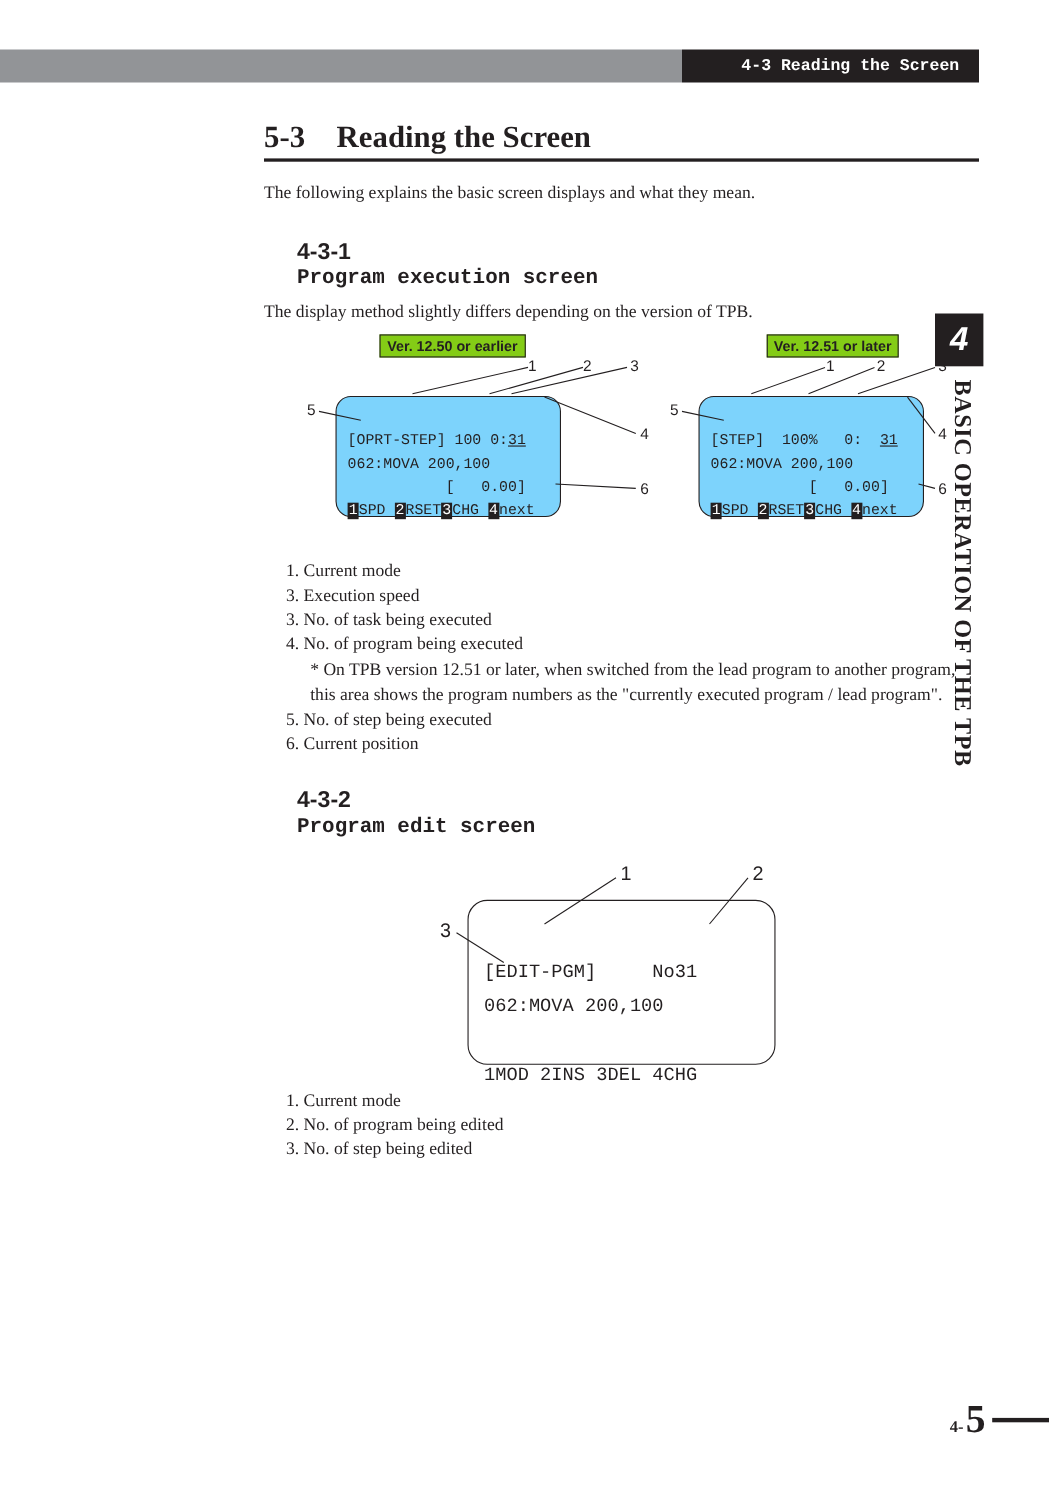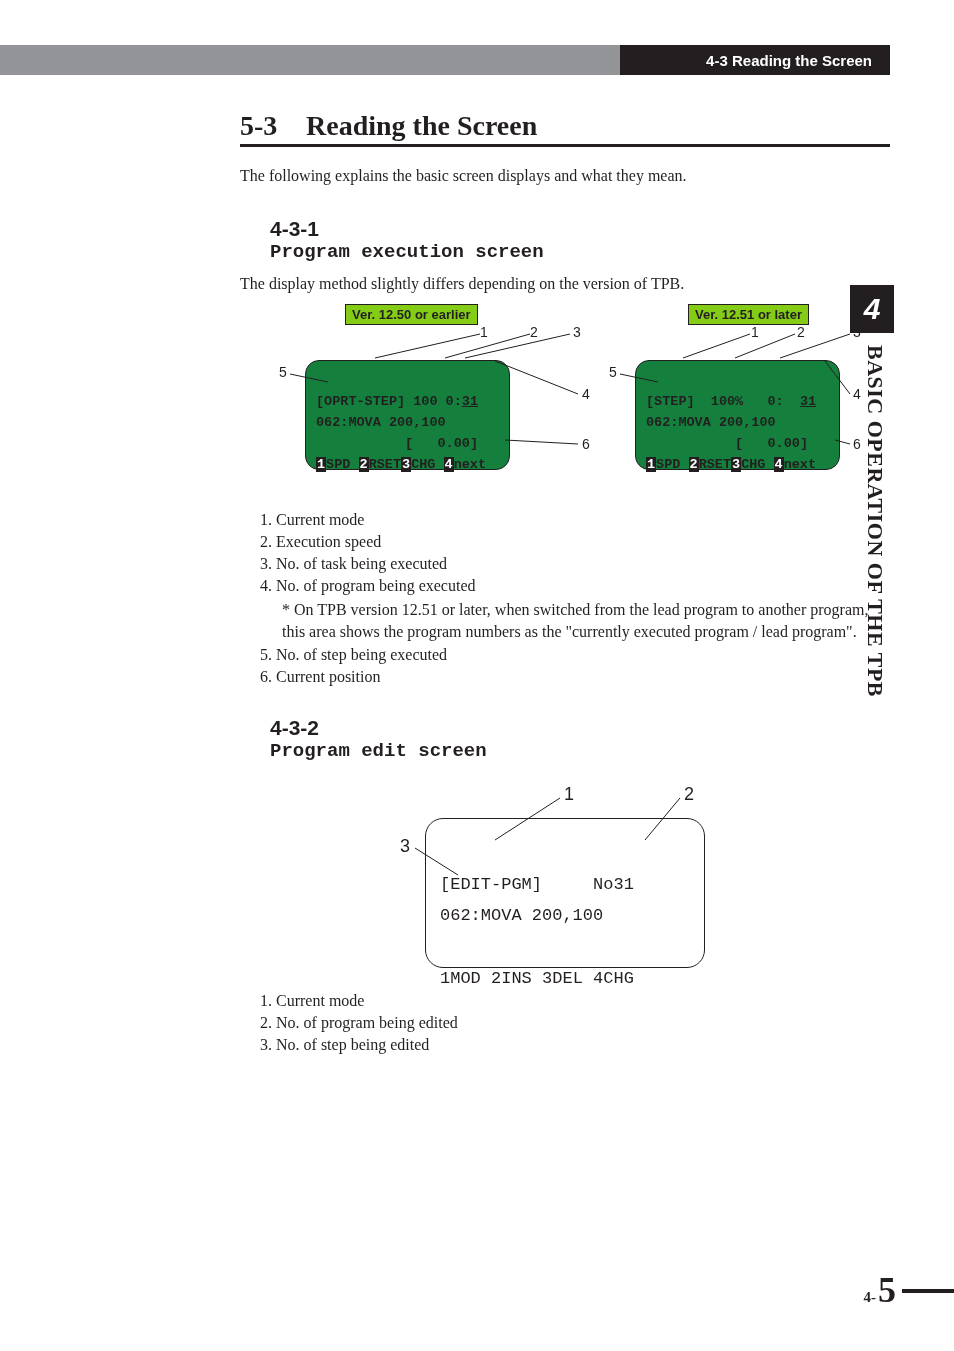--- a/index.html
+++ b/index.html
@@ -1,33 +1,33 @@
 <!DOCTYPE html>
 <html><head>
 <meta charset="utf-8">
 <style>
   * { box-sizing: border-box; margin: 0; padding: 0; }
   html, body { width: 954px; height: 1351px; background: #fff; font-family: "Times New Roman", Times, serif; color: #231f20; }
   .topbar { position: absolute; left: 0; top: 45px; width: 954px; height: 30px; }
   .topbar .gray { position: absolute; left: 0; top: 0; width: 620px; height: 30px; background: #929497; }
-  .topbar .black { position: absolute; left: 620px; top: 0; width: 270px; height: 30px; background: #231f20; color: #fff; font-family: Liberation Sans, sans-serif; font-weight: bold; font-size: 15px; display: flex; align-items: center; justify-content: flex-end; padding-right: 18px; }
+  .topbar .black { position: absolute; left: 620px; top: 0; width: 270px; height: 30px; background: #231f20; color: #fff; font-family: Liberation Mono, monospace; font-weight: bold; font-size: 15px; display: flex; align-items: center; justify-content: flex-end; padding-right: 18px; }
   .chapter-tab { position: absolute; right: 60px; top: 285px; width: 44px; height: 48px; background: #231f20; color: #fff; font-family: Arial, Helvetica, sans-serif; font-weight: 900; font-size: 30px; font-style: italic; display: flex; align-items: center; justify-content: center; }
   .vtext { position: absolute; right: 66px; top: 345px; writing-mode: vertical-rl; font-family: "Times New Roman", serif; font-weight: bold; font-size: 22px; letter-spacing: 0.5px; }
   .content { position: absolute; left: 240px; top: 110px; width: 650px; }
   .h1row { display: flex; align-items: baseline; border-bottom: 3px solid #231f20; padding-bottom: 2px; }
   .h1num { font-size: 28px; font-weight: bold; width: 66px; }
   .h1txt { font-size: 28px; font-weight: bold; }
   .para { font-size: 16px; margin-top: 18px; line-height: 1.35; }
   .h2row { margin-top: 30px; display: flex; align-items: baseline; flex-direction: column; }
   .h2num { font-family: Arial, Helvetica, sans-serif; font-size: 21px; font-weight: bold; width: 70px; }
   .h2txt { font-family: Liberation Mono, monospace; font-size: 19px; font-weight: bold; margin-left: 30px; }
   .diagrams { position: relative; height: 195px; margin-top: 10px; font-family: Arial, Helvetica, sans-serif; font-size: 14px; }
   .lcd-wrap { position: absolute; }
   .verbox { border: 1.5px solid #231f20; padding: 2px 6px; font-weight: bold; font-size: 13px; display: inline-block; background: #84cc16; }
-  .lcd { width: 205px; height: 110px; border: 1.5px solid #231f20; border-radius: 14px; padding: 10px 10px 6px 10px; font-family: "Courier New", monospace; font-size: 13.5px; white-space: pre; line-height: 1.55; position: relative; background: #15803d; font-weight: bold; }
+  .lcd { width: 205px; height: 110px; border: 1.5px solid #231f20; border-radius: 14px; padding: 10px 10px 6px 10px; font-family: "Courier New", monospace; font-size: 13.5px; white-space: pre; line-height: 1.55; position: relative; background: #7dd3fc; }
   .lcd .inv { background: #231f20; color: #fff; padding: 0 1px; }
   .callout-num { position: absolute; font-size: 14px; font-family: Arial, Helvetica, sans-serif; }
   .legend { margin-top: 12px; margin-left: 20px; font-size: 16px; }
   .legend li { margin-bottom: 4px; list-style: none; }
   .legend-note { margin-left: 42px; font-size: 16px; line-height: 1.35; }
   .edit-diagram { position: relative; height: 200px; margin-top: 18px; font-family: Arial, Helvetica, sans-serif; }
   .lcd2 { width: 280px; height: 150px; border: 1.5px solid #231f20; border-radius: 18px; padding: 18px 14px 10px 14px; font-family: "Courier New", monospace; font-size: 17px; white-space: pre; line-height: 1.85; position: relative; background: #fff; }
   .pagefoot { position: absolute; right: 58px; bottom: 40px; font-family: "Times New Roman", serif; display: flex; align-items: baseline; }
   .pagefoot .pre { font-size: 15px; font-weight: bold; }
   .pagefoot .big { font-size: 36px; font-weight: bold; margin-left: 2px; }
@@ -78,21 +78,21 @@
       </svg>
       <span class="callout-num" style="left:175px; top:20px;">1</span>
       <span class="callout-num" style="left:225px; top:20px;">2</span>
       <span class="callout-num" style="left:268px; top:20px;">3</span>
       <span class="callout-num" style="left:277px; top:82px;">4</span>
       <span class="callout-num" style="left:-26px; top:60px;">5</span>
       <span class="callout-num" style="left:277px; top:132px;">6</span>
     </div>
 
     <div class="lcd-wrap" style="left:395px; top:0;">
-      <div style="text-align:left; margin-left:33px;padding-left:20px;"><span class="verbox">Ver. 12.51 or later</span></div>
+      <div style="text-align:center; margin-left:19px;padding-left:20px;"><span class="verbox">Ver. 12.51 or later</span></div>
       <div class="lcd" style="margin-top:35px;">
 <span>[STEP]  100%   0:  </span><span style="text-decoration:underline;">31</span>
 <span>062:MOVA 200,100</span>
 <span>           [   0.00]</span>
 <span class="inv">1</span><span>SPD </span><span class="inv">2</span><span>RSET</span><span class="inv">3</span><span>CHG </span><span class="inv">4</span><span>next</span>
       </div>
       <svg class="conn" style="left:0;top:0;" width="300" height="200">
         <line x1="48" y1="54" x2="115" y2="30" stroke="#231f20" stroke-width="1"></line>
         <line x1="100" y1="54" x2="160" y2="30" stroke="#231f20" stroke-width="1"></line>
         <line x1="145" y1="54" x2="215" y2="30" stroke="#231f20" stroke-width="1"></line>
@@ -104,21 +104,21 @@
       <span class="callout-num" style="left:162px; top:20px;">2</span>
       <span class="callout-num" style="left:218px; top:20px;">3</span>
       <span class="callout-num" style="left:218px; top:82px;">4</span>
       <span class="callout-num" style="left:-26px; top:60px;">5</span>
       <span class="callout-num" style="left:218px; top:132px;">6</span>
     </div>
   </div>
 
   <ul class="legend">
     <li>1.  Current mode</li>
-    <li>2.  Execution speed</li>
+    <li>3.  Execution speed</li>
     <li>3.  No. of task being executed</li>
     <li>4.  No. of program being executed</li>
   </ul>
   <p class="legend-note">* On TPB version 12.51 or later, when switched from the lead program to another program, this area shows the program numbers as the "currently executed program / lead program".</p>
   <ul class="legend" style="margin-top:4px;">
     <li>5.  No. of step being executed</li>
     <li>6.  Current position</li>
   </ul>
 
   <div class="h2row">

